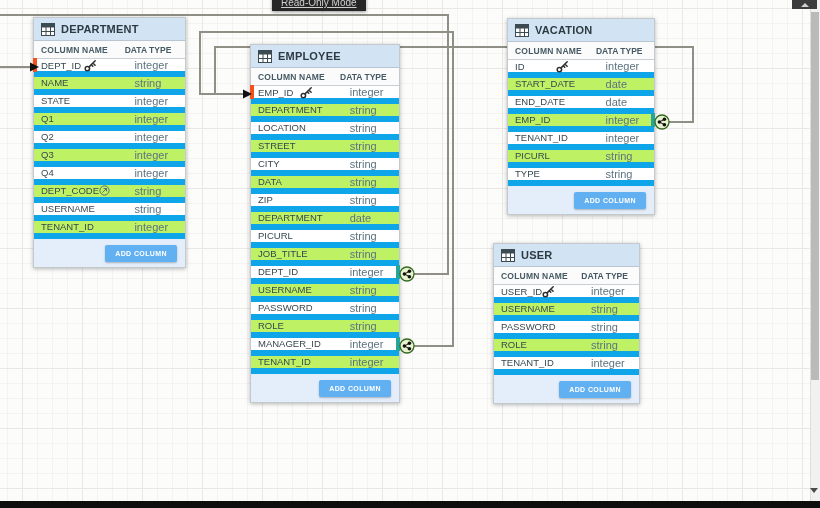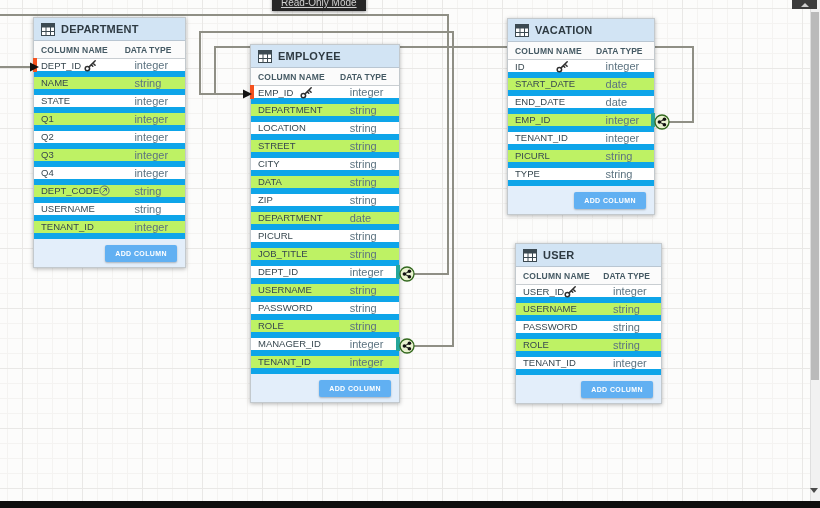--- a/index.html
+++ b/index.html
@@ -370,21 +370,21 @@
             <span class="c1">
               <span class="cname">TYPE</span>
             </span>
             <span class="c2">string</span>
           </div>
         </div>
     <div class="tbl-footer">
       <button class="add-col-btn">ADD COLUMN</button>
     </div>
   </div>
-      <div class="db-table" style="left: 515px; top: 243px; width: 147px;">
+      <div class="db-table" style="left: 493px; top: 243px; width: 147px;">
     <div class="tbl-header">
       <span class="ticon">
         <svg width="14" height="13" viewBox="0 0 14 13">
           <rect x="0.5" y="0.5" width="13" height="12" fill="#ffffff" stroke="#3c4a52"></rect>
           <rect x="0.5" y="0.5" width="13" height="4" fill="#3c4a52"></rect>
           <line x1="5" y1="1" x2="5" y2="12" stroke="#3c4a52"></line>
           <line x1="9.5" y1="1" x2="9.5" y2="12" stroke="#3c4a52"></line>
           <line x1="1" y1="8.5" x2="13" y2="8.5" stroke="#3c4a52"></line>
         </svg>
       </span>

